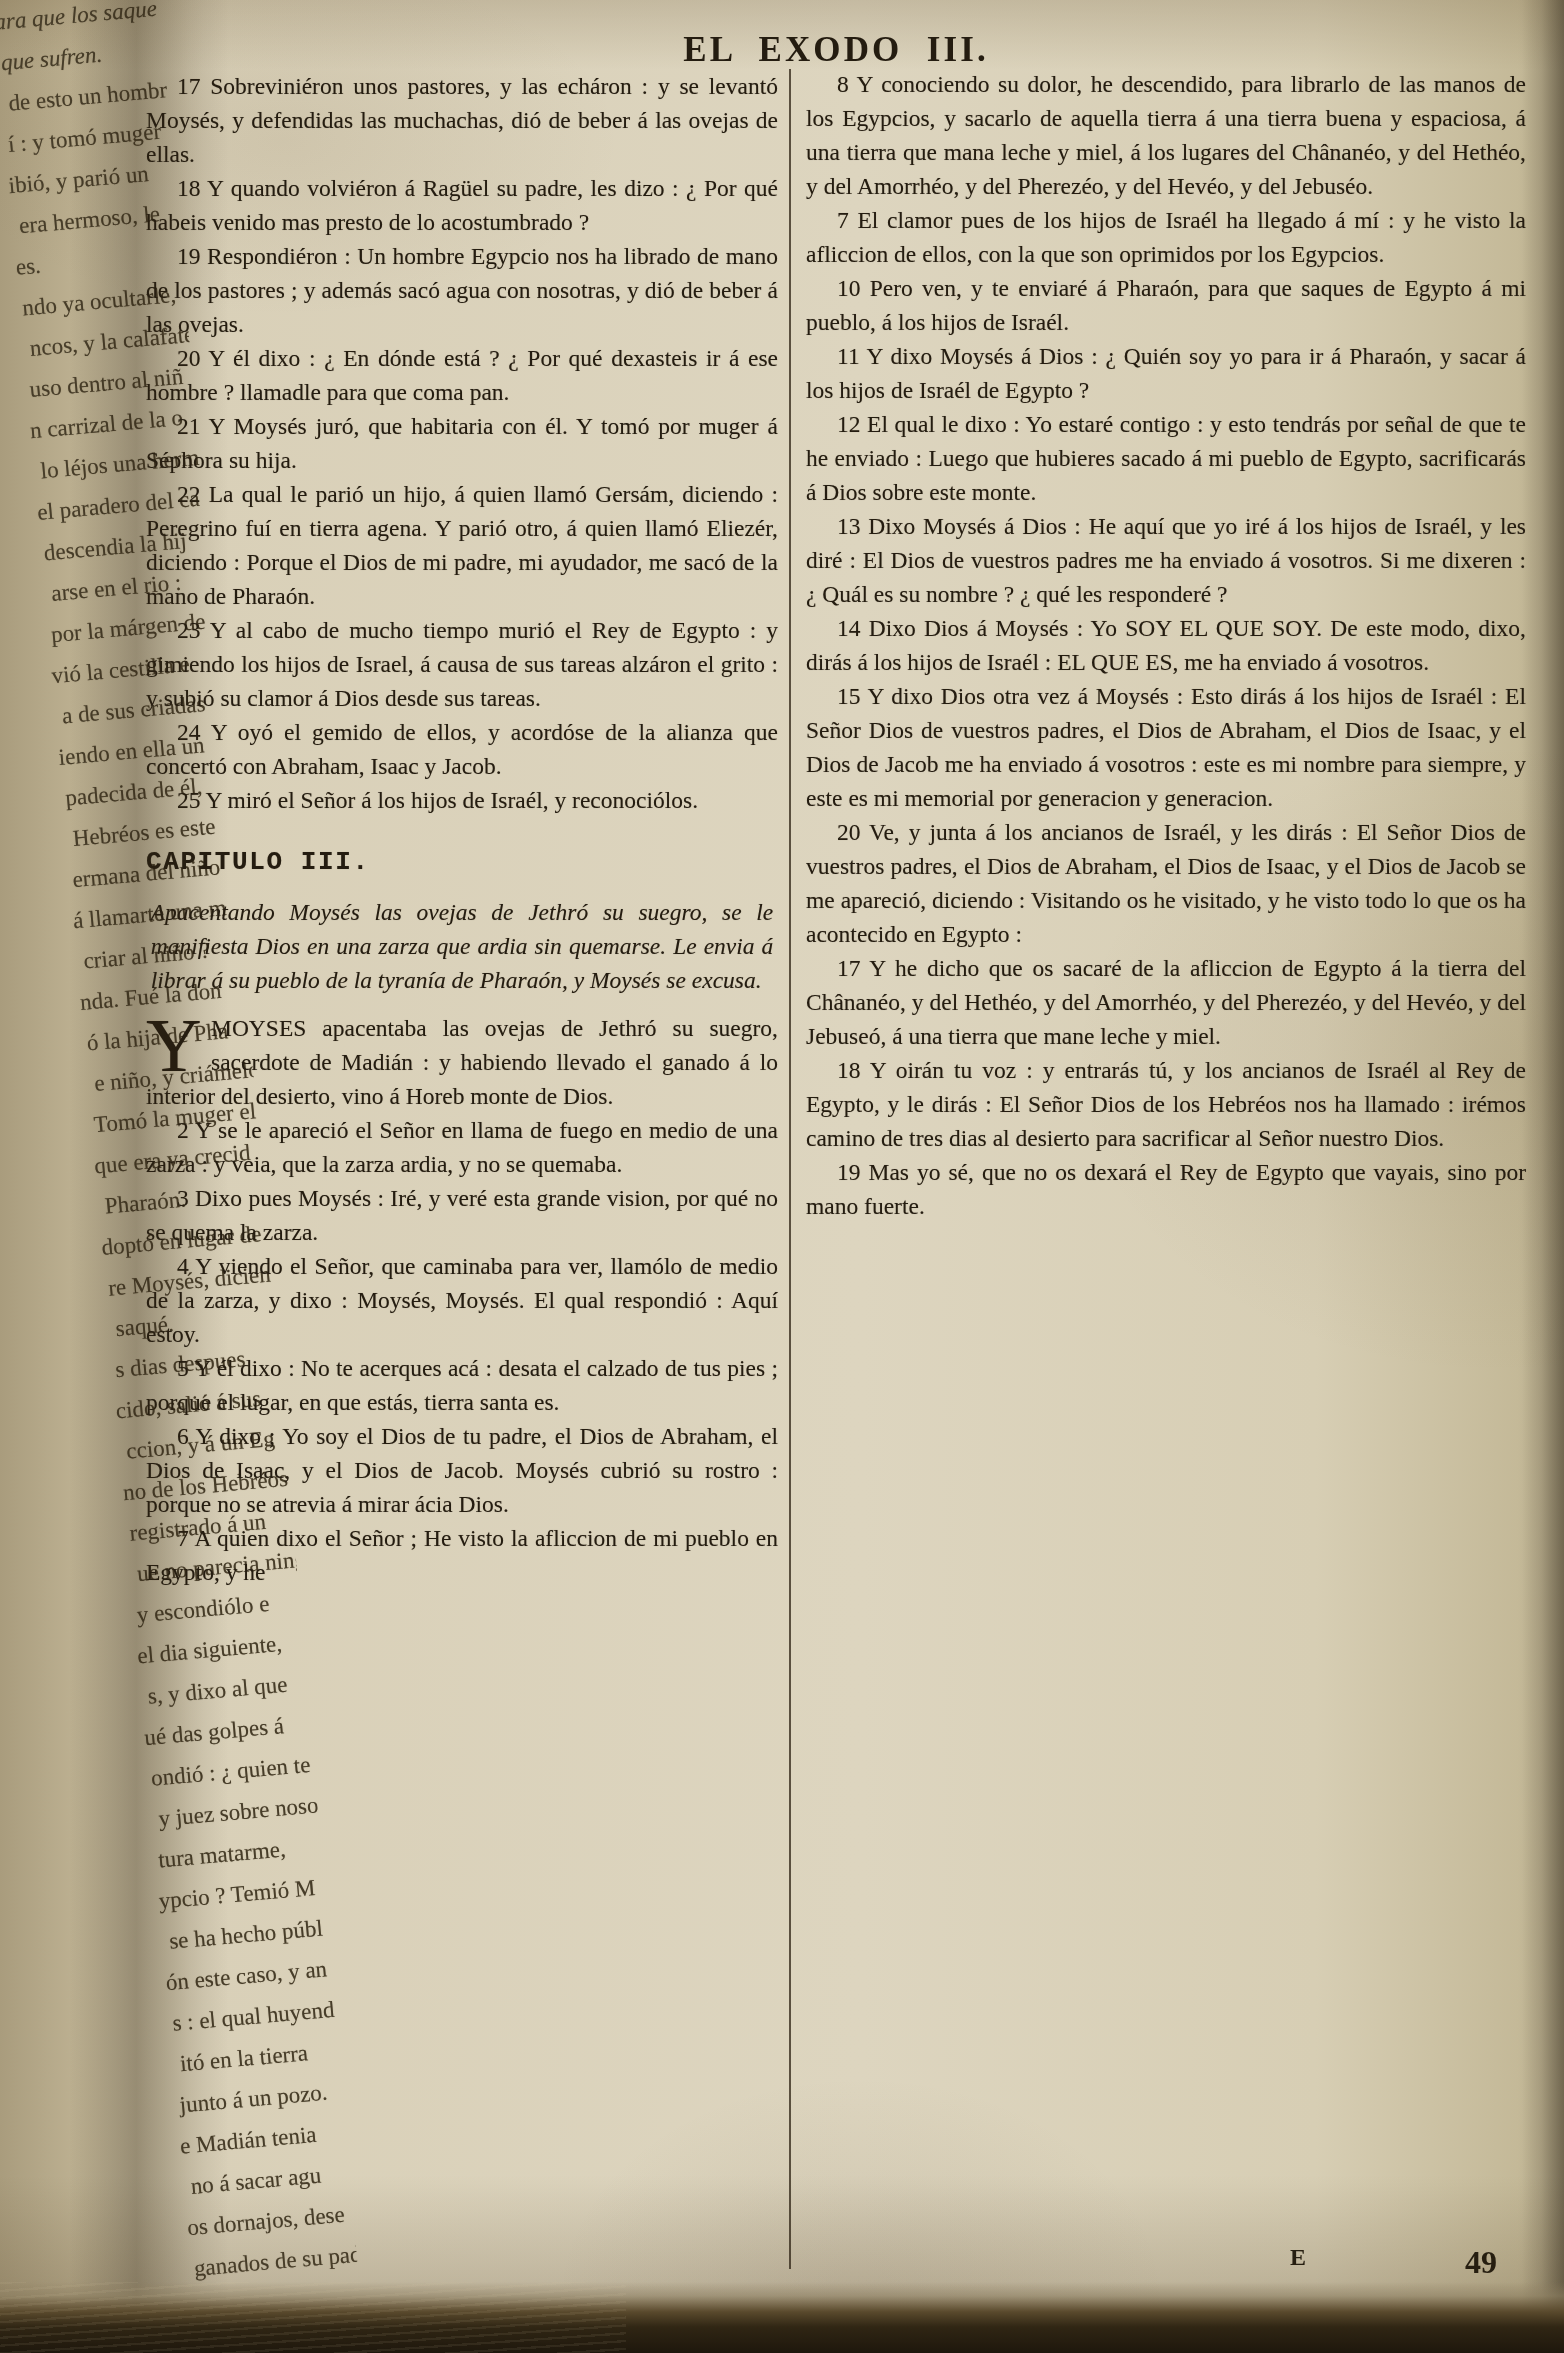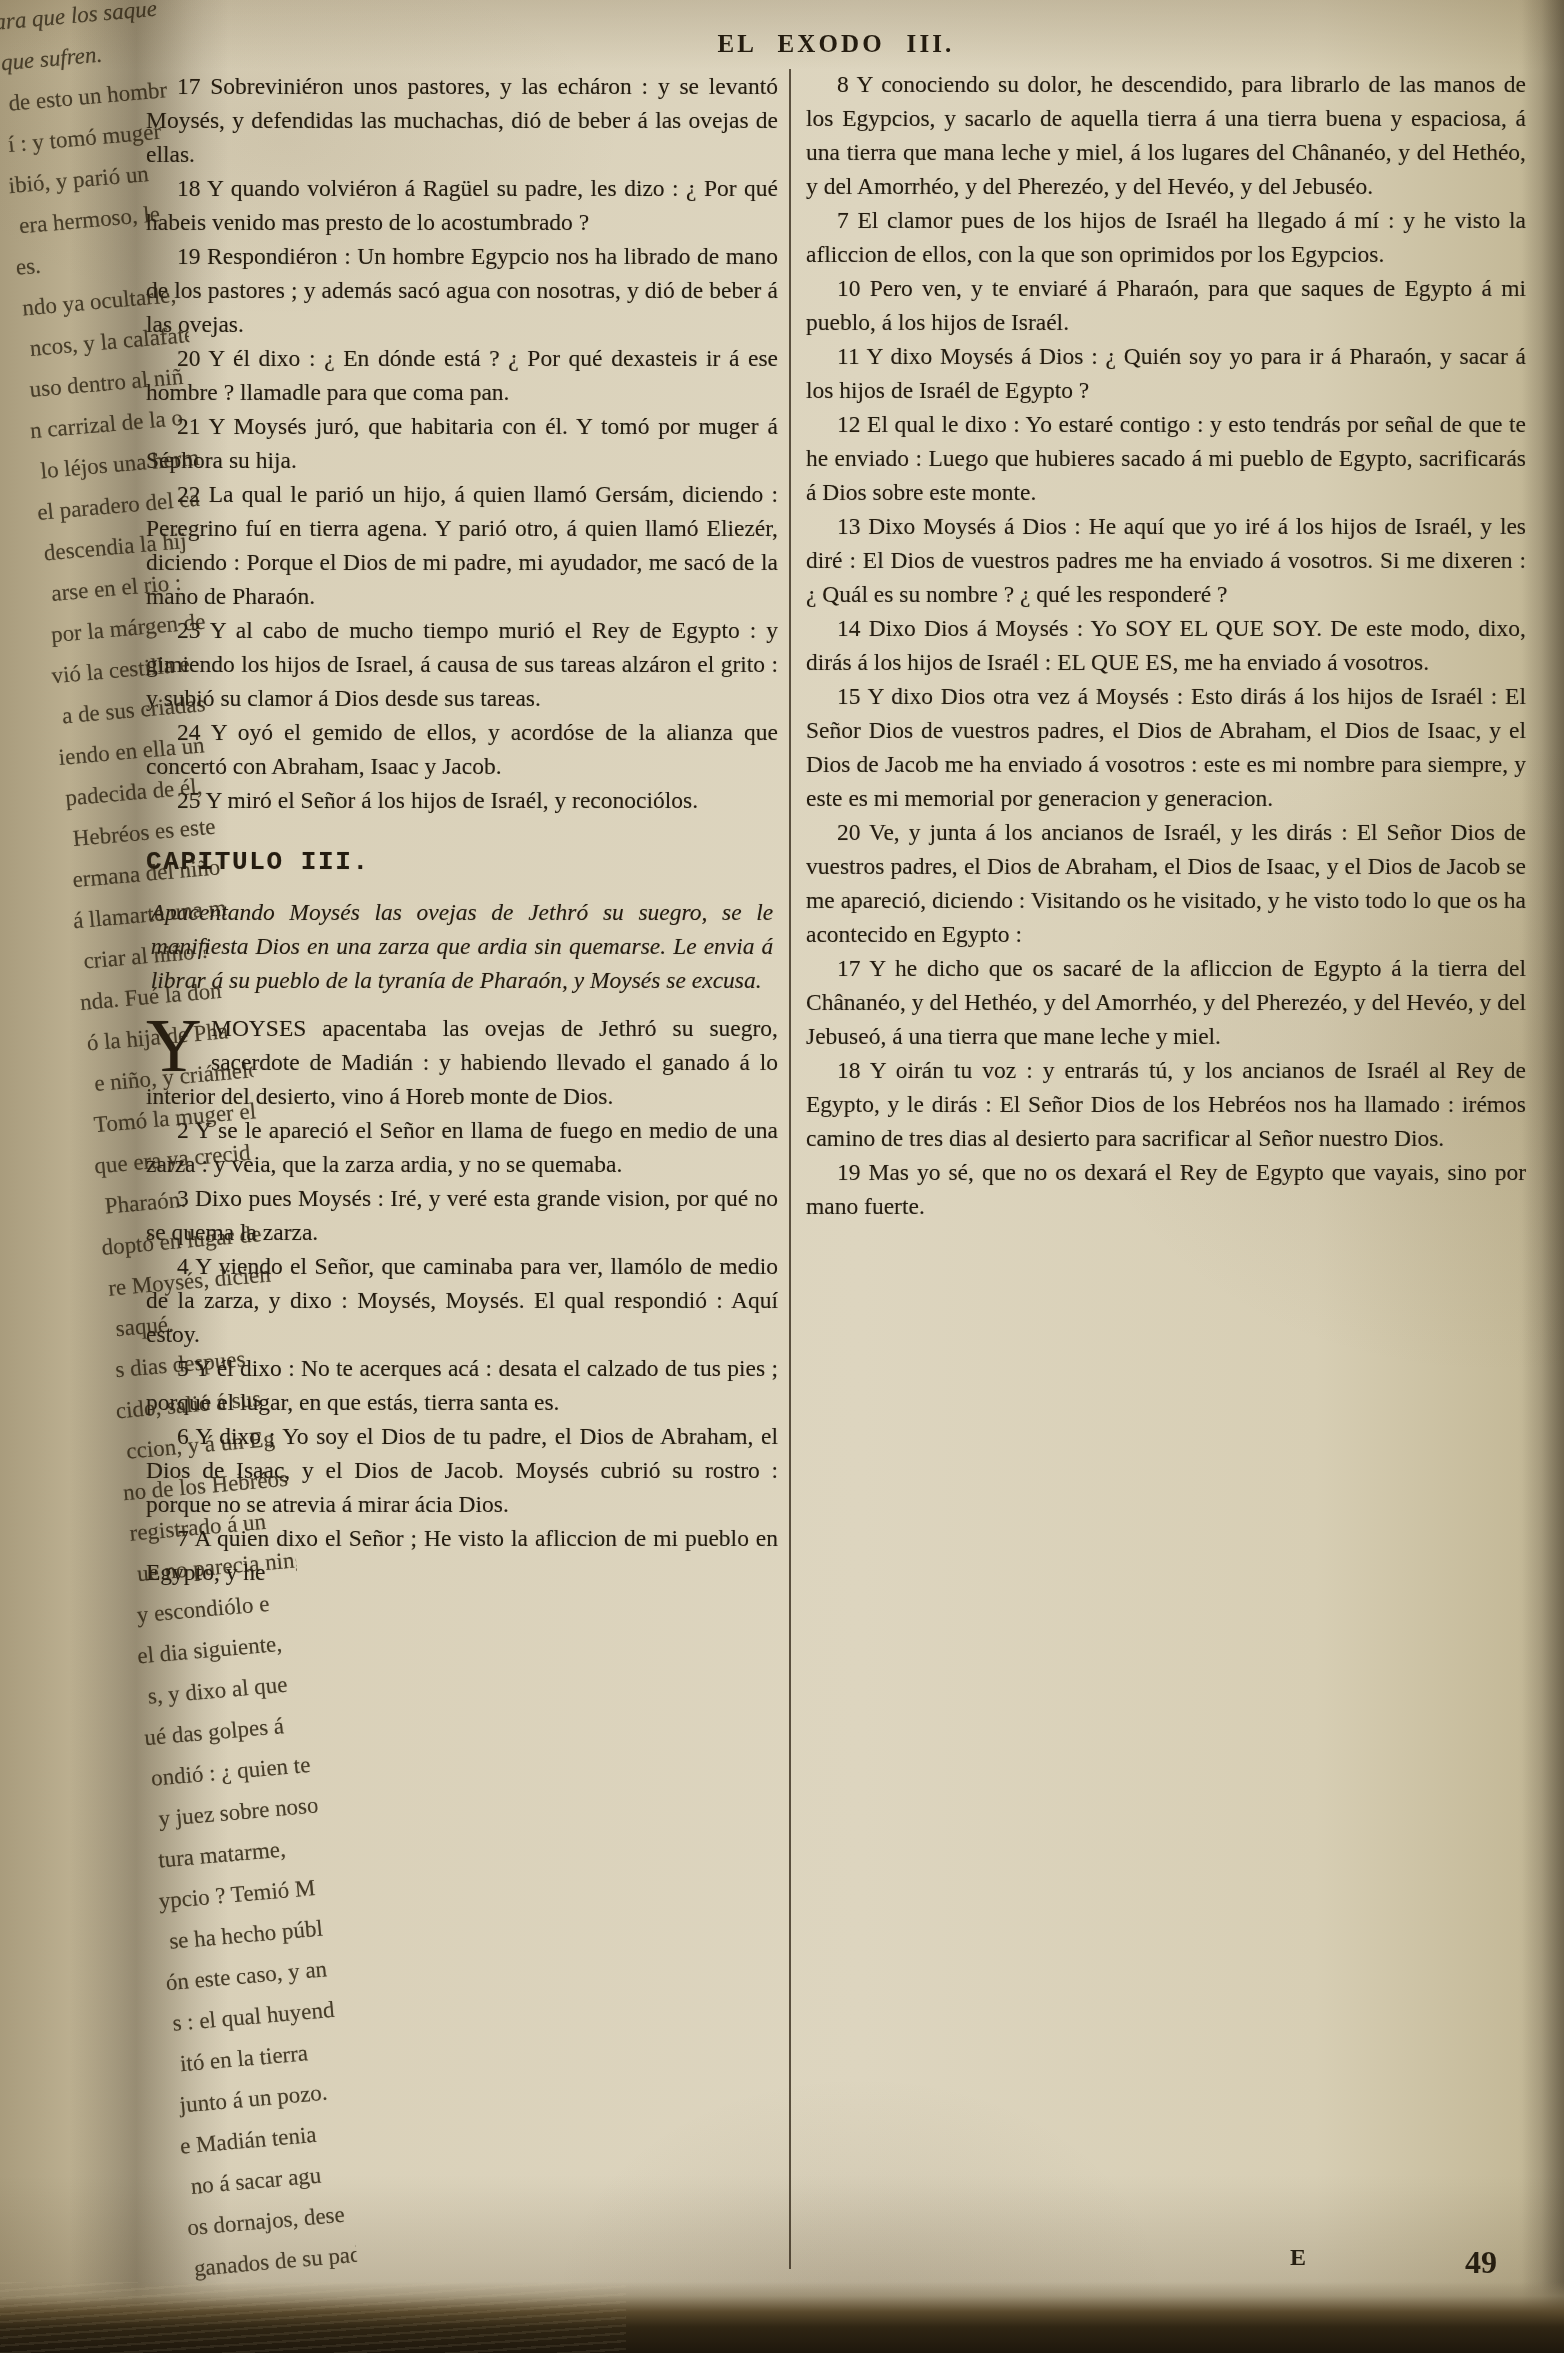--- a/index.html
+++ b/index.html
@@ -35,21 +35,21 @@
   .gutter-line:nth-of-type(-n+2){font-style:italic;}
   .gutter-line:nth-of-type(odd){margin-left:-3.1px;}
   .gutter-line:nth-of-type(3n){margin-left:3.9px;}
   .gutter-shadow{
     position:absolute;left:69px;top:0;width:160px;height:100%;z-index:4;pointer-events:none;
     background:linear-gradient(90deg, rgba(50,38,20,0) 0%, rgba(50,38,20,.34) 42%, rgba(50,38,20,.12) 75%, rgba(50,38,20,0) 100%);
   }
   
   .header{
     position:absolute;left:146px;top:30px;width:1380px;z-index:2;
-    text-align:center;font-size:25px;font-weight:700;letter-spacing:3.1px;word-spacing:12.5px;
+    text-align:center;font-size:35px;font-weight:700;letter-spacing:3.1px;word-spacing:12.5px;
     color:#241c10;
   }
   .divider{
     position:absolute;left:789px;top:69px;width:1.6px;height:2200px;z-index:2;
     background:rgba(45,35,20,.75);
   }
   
   .col{position:absolute;z-index:2;font-size:23.5px;line-height:34px;text-align:justify;
        color:#241c10;text-shadow:0 0 0.8px rgba(40,30,15,.35);}
   .col-left{left:146px;top:69px;width:632px;}

